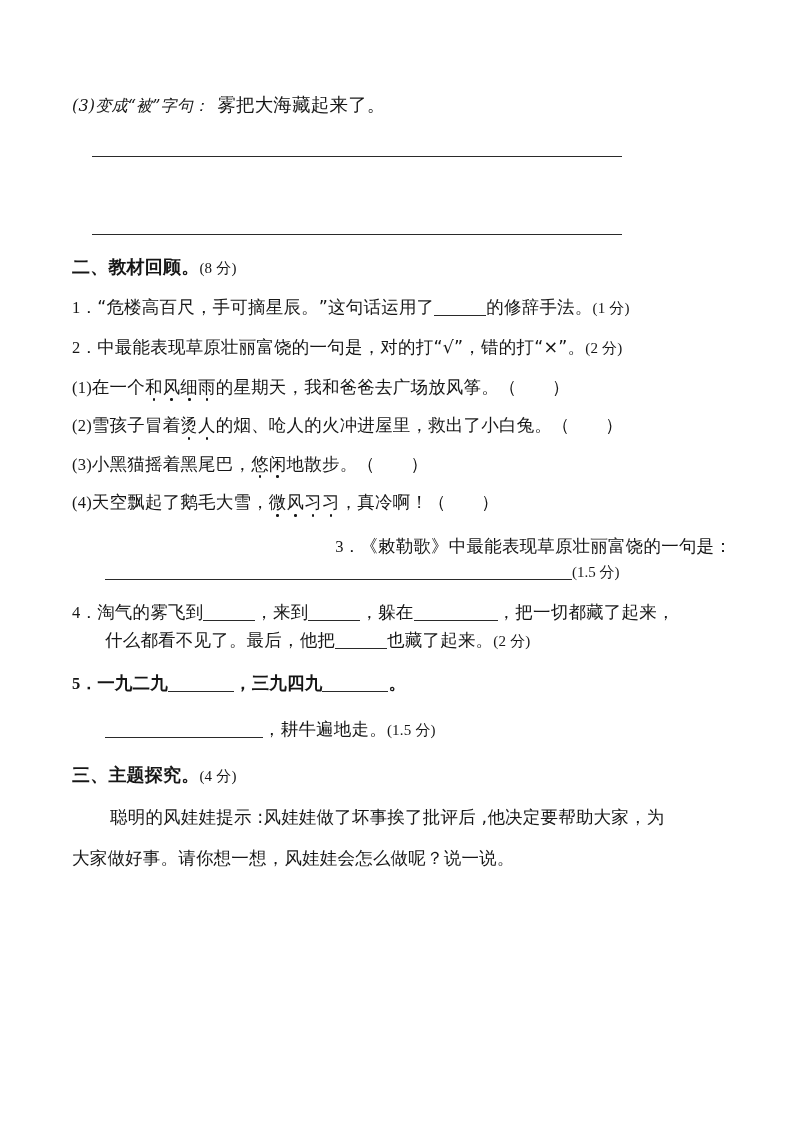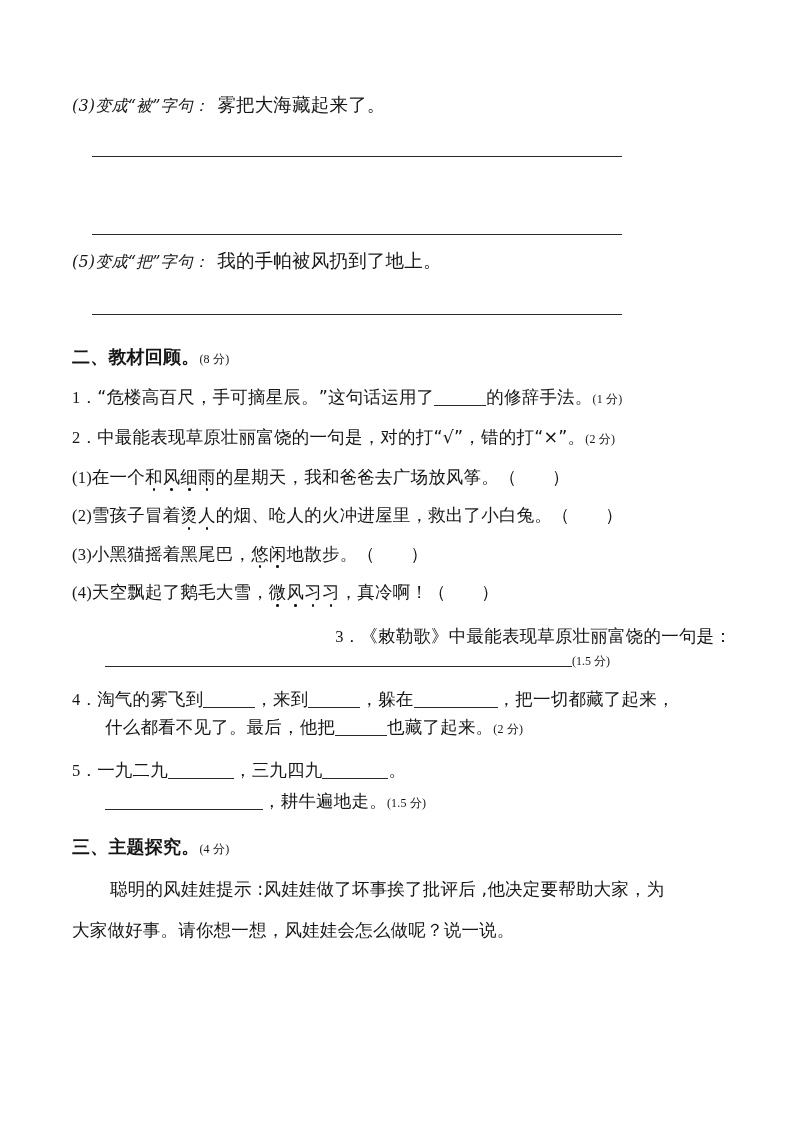--- a/index.html
+++ b/index.html
@@ -40,21 +40,21 @@
   }
   .cn {
     font-family: "DejaVu Sans", "Liberation Sans", sans-serif;
   }
   .num-label {
     font-family: "Liberation Serif", "DejaVu Serif", serif;
     font-size: 16.5px;
   }
   .score {
     font-family: "Liberation Serif", "DejaVu Serif", serif;
-    font-size: 12px;
+    font-size: 15px;
   }
 
   
   .prompt-label {
     font-family: "DejaVu Serif", "Liberation Serif", serif;
     font-size: 16px;
     font-style: italic;
   }
   .prompt-body {
     font-family: "DejaVu Sans", "Liberation Sans", sans-serif;
@@ -114,26 +114,20 @@
       <div class="row" style="position:absolute; left:0; top:0;">
         <span class="prompt-label"><span>(3)</span><span>变成“被”字句：</span></span><span class="prompt-body">雾把大海藏起来了。</span>
       </div>
       <div class="rule" style="position:absolute; left:20px; top:60px; width:530px;"></div>
     </div>
 
     <div class="blk" style="height:84px;">
       <div class="rule" style="position:absolute; left:20px; top:66px; width:530px;"></div>
     </div>
 
-    <div class="blk" style="height:90px;">
-      <div class="row" style="position:absolute; left:0; top:0;">
-        <span class="prompt-label"><span>(5)</span><span>变成“把”字句：</span></span><span class="prompt-body">我的手帕被风扔到了地上。</span>
-      </div>
-      <div class="rule" style="position:absolute; left:20px; top:62px; width:530px;"></div>
-    </div>
 
     <div class="blk" style="height:0;"></div>
 
     <div class="row" style="margin-top:6px; margin-bottom:22px;">
       <span class="section-head">二、教材回顾。</span><span class="score">(8 分)</span>
     </div>
 
     <div class="row" style="margin-bottom:23px;">
       <span class="num-label">1．</span><span class="cn">“危楼高百尺，手可摘星辰。”这句话运用了</span><span class="blank" style="width:52px;"></span><span class="cn">的修辞手法。</span><span class="score">(1 分)</span>
     </div>
@@ -166,21 +160,21 @@
       <span class="score" style="line-height:1; margin-left:0;">(1.5 分)</span>
     </div>
 
     <div class="row" style="margin-bottom:10px;">
       <span class="num-label">4．</span><span class="cn">淘气的雾飞到</span><span class="blank" style="width:52px;"></span><span class="cn">，来到</span><span class="blank" style="width:52px;"></span><span class="cn">，躲在</span><span class="blank" style="width:84px;"></span><span class="cn">，把一切都藏了起来，</span>
     </div>
     <div class="row" style="margin-left:33px; margin-bottom:26px;">
       <span class="cn">什么都看不见了。最后，他把</span><span class="blank" style="width:52px;"></span><span class="cn">也藏了起来。</span><span class="score">(2 分)</span>
     </div>
 
-    <div class="row" style="margin-bottom:13px;">
+    <div class="row" style="margin-bottom:28px;font-weight:bold;">
       <span class="num-label">5．</span><span class="cn">一九二九</span><span class="blank" style="width:66px;"></span><span class="cn">，三九四九</span><span class="blank" style="width:66px;"></span><span class="cn">。</span>
     </div>
     <div class="row" style="margin-left:33px; margin-bottom:28px;">
       <span class="blank" style="width:158px;"></span><span class="cn">，耕牛遍地走。</span><span class="score">(1.5 分)</span>
     </div>
 
     <div class="row" style="margin-bottom:24px;">
       <span class="section-head">三、主题探究。</span><span class="score">(4 分)</span>
     </div>
 

